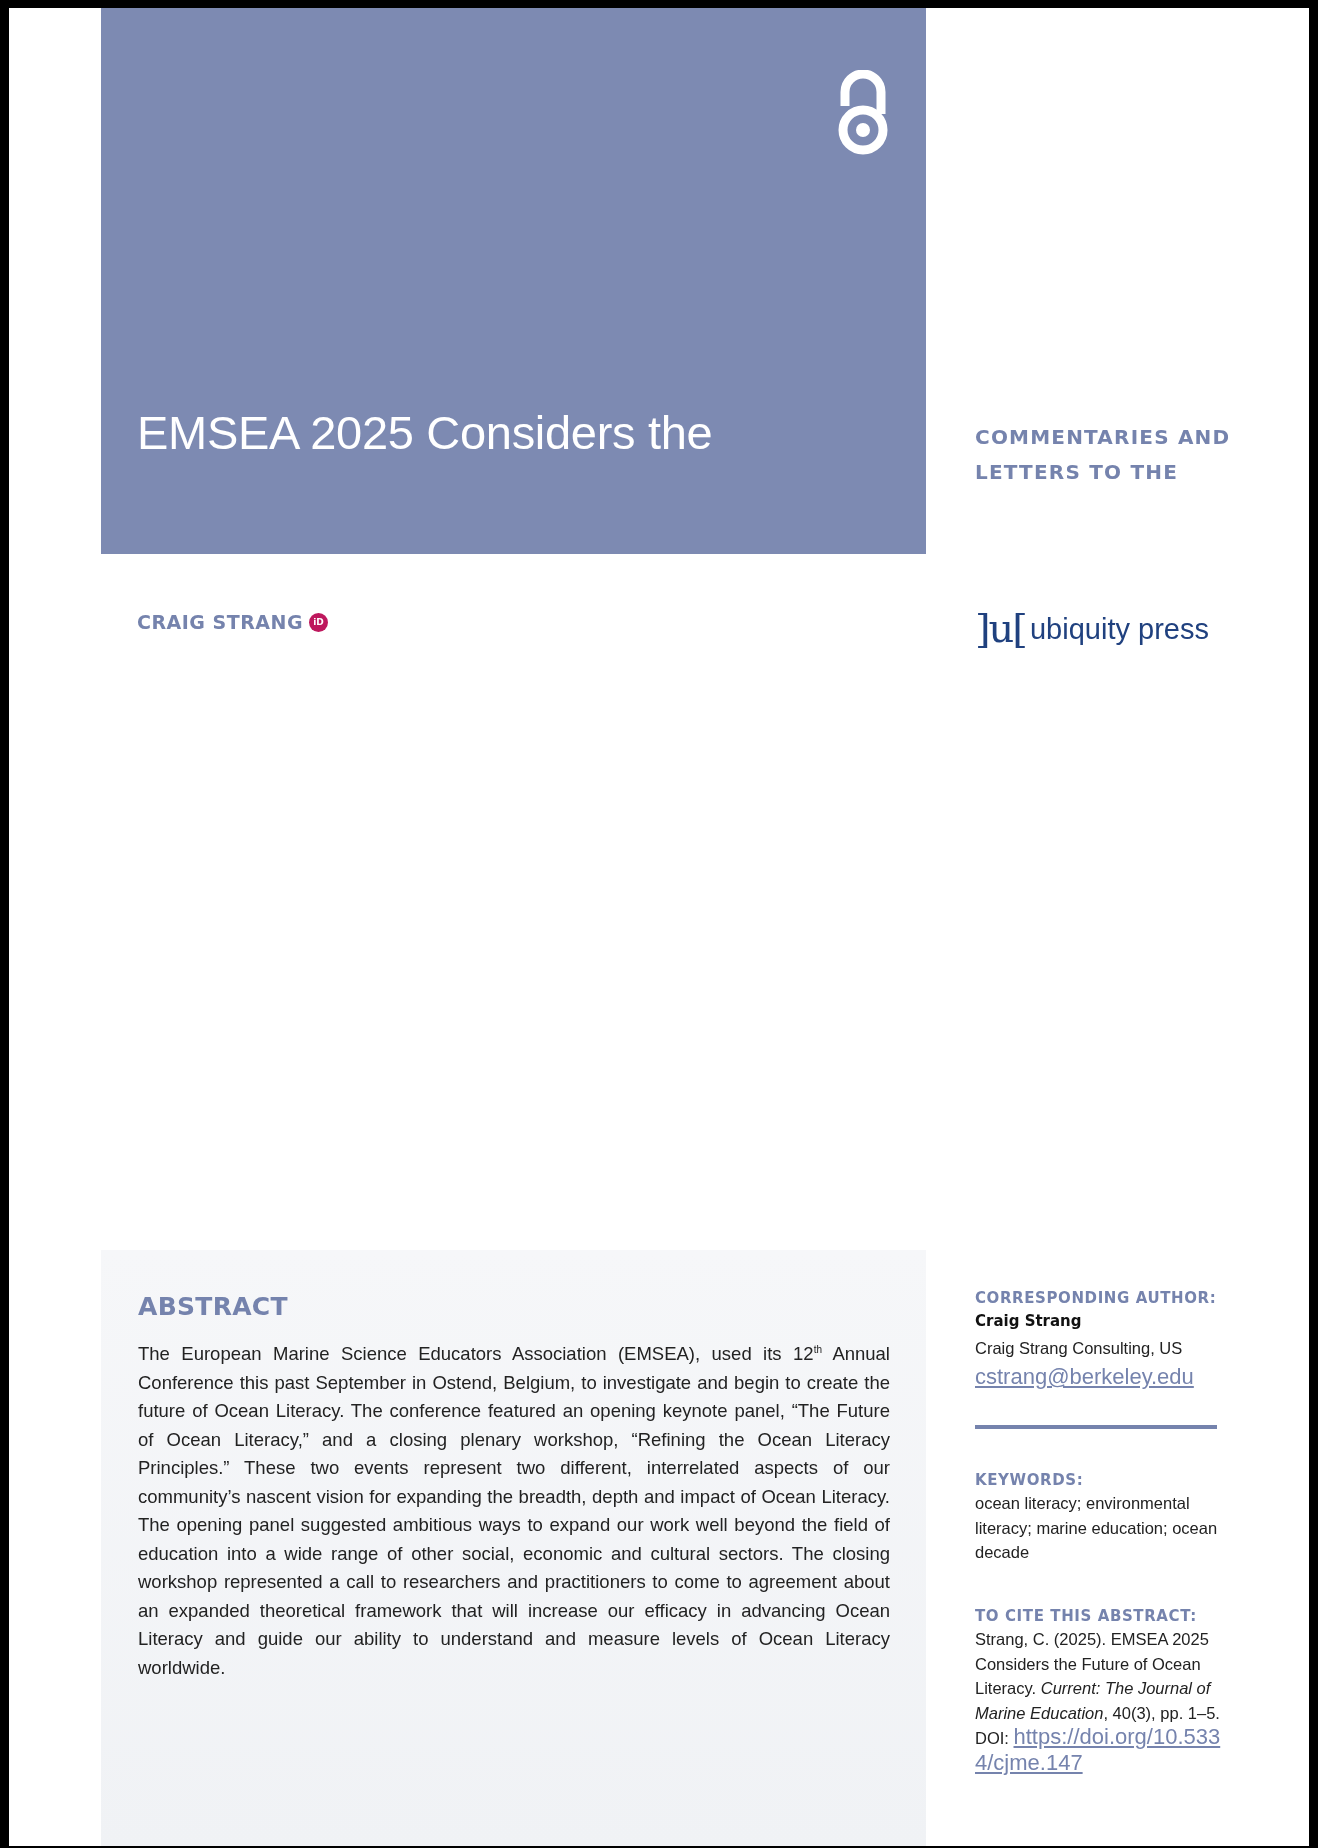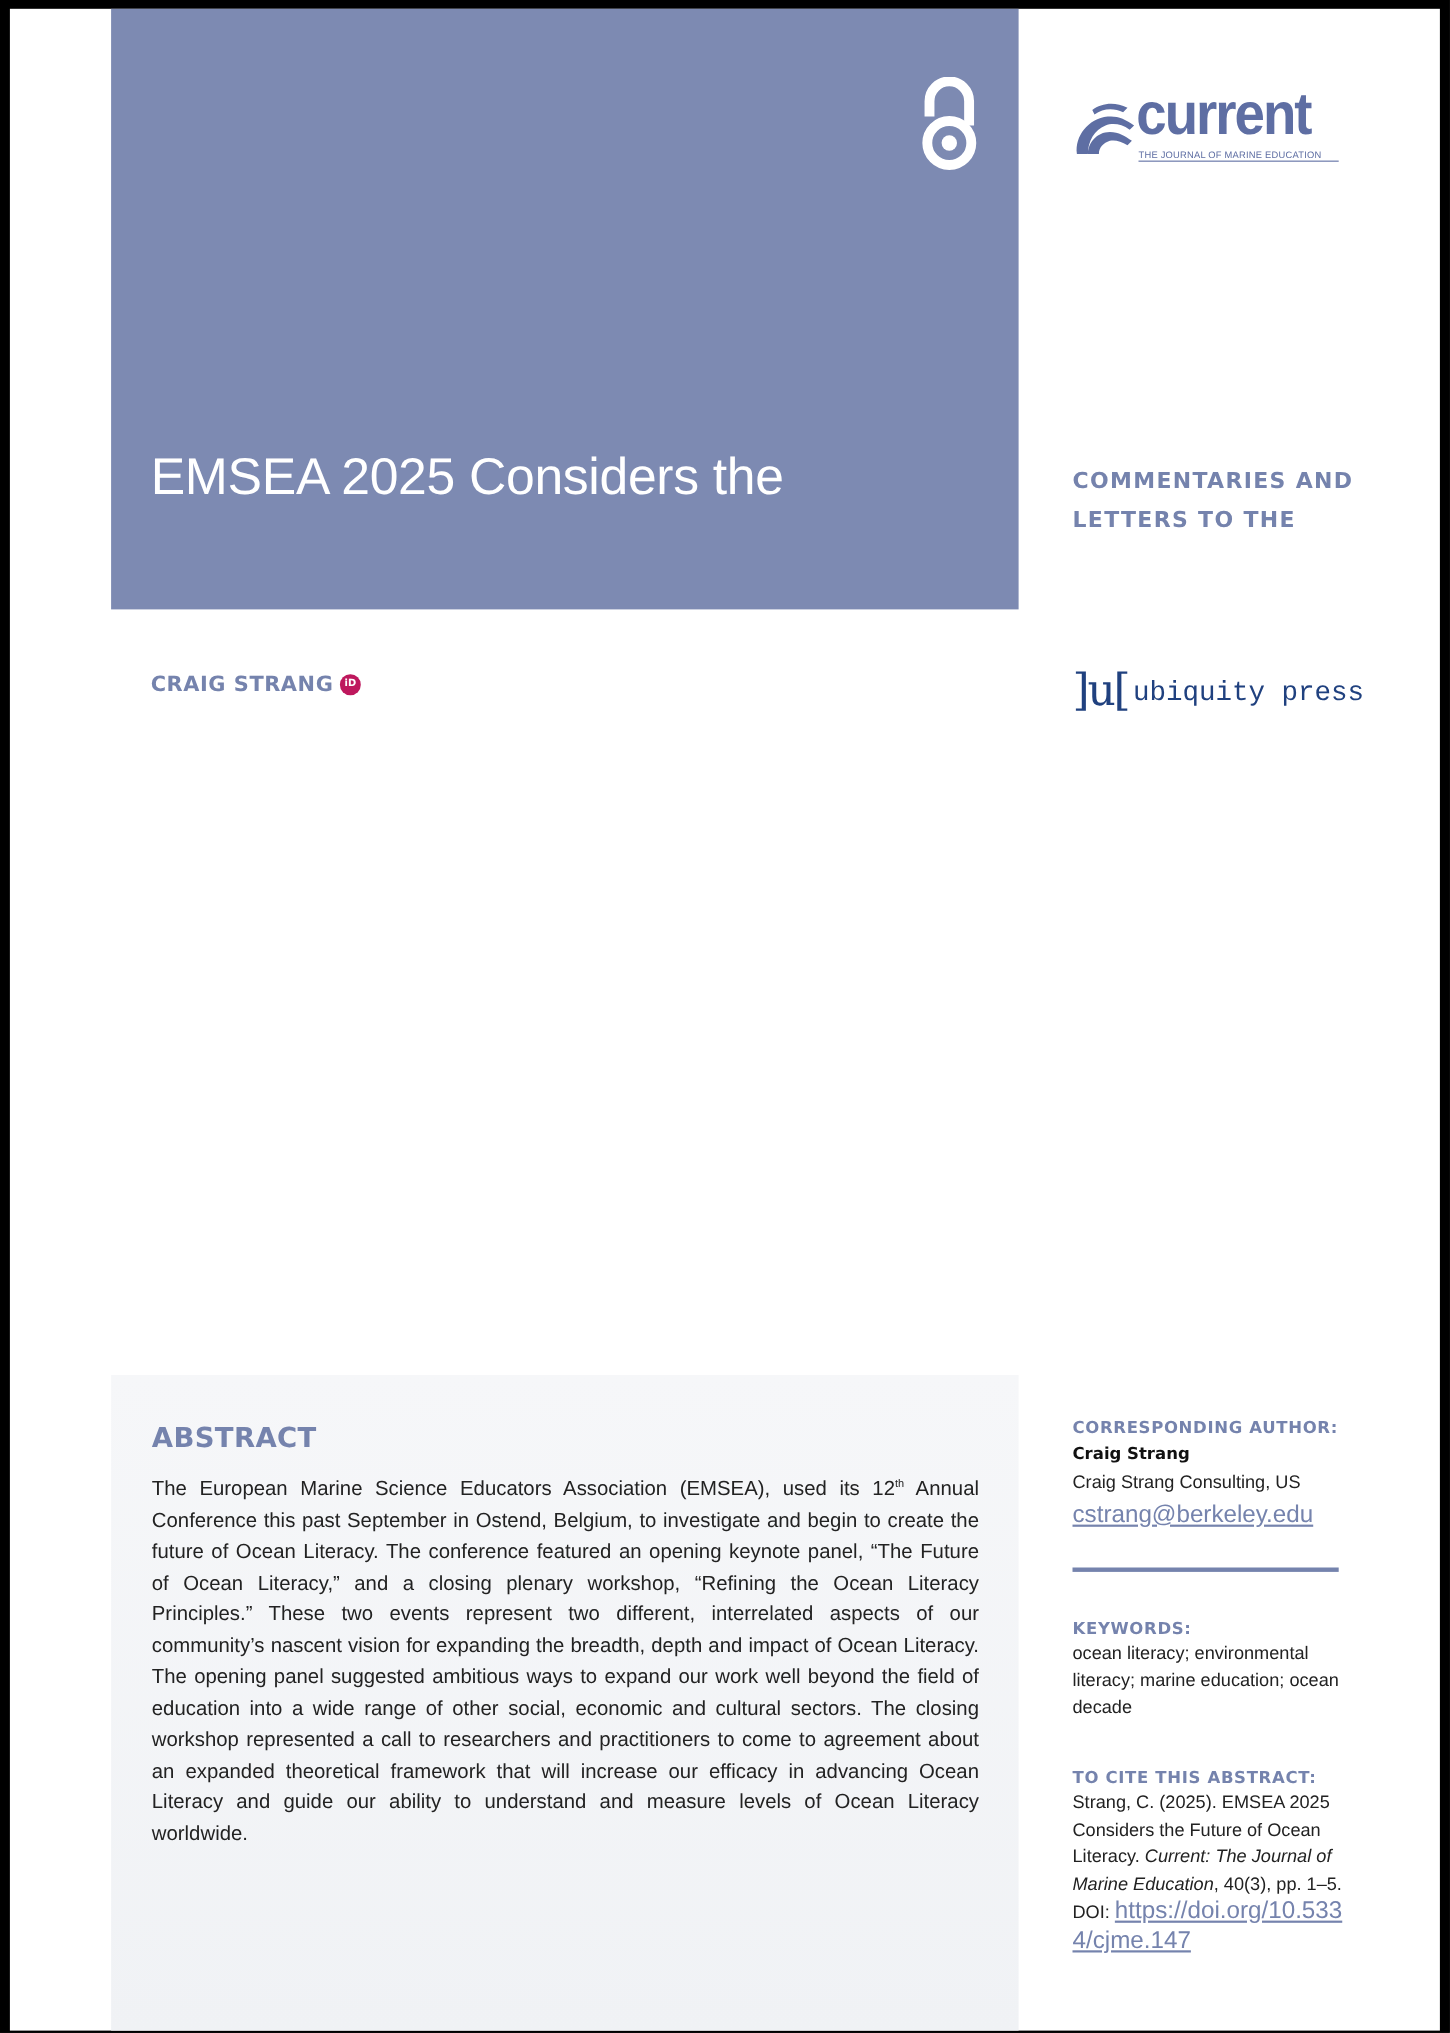--- a/index.html
+++ b/index.html
@@ -45,21 +45,21 @@
   }
   .orcid {
     width: 19px; height: 19px; border-radius: 50%; background: #be185d;
     color: #fff; font-size: 9px; font-weight: bold; display: flex; align-items: center; justify-content: center;
   }
   .ubiquity { position: absolute; left: 966px; top: 600px; display: flex; align-items: center; gap: 4px; }
   .ubiquity .mark {
     font-family: "DejaVu Serif", serif; font-size: 40px; color: #20417f; line-height: 40px; letter-spacing: -2px;
   }
   .ubiquity .name {
-    font-family: Liberation Mono, monospace; font-size: 25px; color: #20417f; margin-top: 2px;
+    font-family: Liberation Sans, sans-serif; font-size: 29px; color: #20417f; margin-top: 2px;
   }
   .abstract-box {
     position: absolute; left: 92px; top: 1242px; width: 825px; height: 596px;
     background: linear-gradient(#f6f7f9, #f0f2f5);
   }
   .abstract-heading {
     position: absolute; left: 37px; top: 42px;
     color: #7583ad; font-weight: bold; font-size: 25px; letter-spacing: 0.3px;
   }
   .abstract-text {
@@ -85,29 +85,20 @@
     <svg class="oa-icon" viewBox="0 0 56 86">
       <path d="M10 36 V22 A18 18 0 0 1 46 22 V44" fill="none" stroke="#fff" stroke-width="9"></path>
       <circle cx="28" cy="60" r="20" fill="none" stroke="#fff" stroke-width="9"></circle>
       <circle cx="28" cy="60" r="7" fill="#fff"></circle>
     </svg>
     <div class="hero-title">
       <div>EMSEA 2025 Considers the</div>
     </div>
   </div>
 
-  <div class="logo-current">
-    <svg width="58" height="52" viewBox="0 0 58 52">
-      <path d="M4 50 C2 34 14 18 32 16 C40 15 48 18 56 24 L52 28 C44 22 36 22 30 24 C20 28 14 38 14 50 Z" fill="#5e6ea3"></path>
-      <path d="M14 50 C14 40 22 30 34 30 C42 30 48 34 54 38 L50 42 C44 38 38 37 34 38 C28 40 24 44 24 50 Z" fill="#5e6ea3"></path>
-      <path d="M18 10 C26 4 38 2 50 8 L46 12 C38 8 28 8 20 14 Z" fill="#5e6ea3"></path>
-    </svg>
-    <div class="word">current</div>
-    <div class="tag">THE JOURNAL OF MARINE EDUCATION</div>
-  </div>
 
   <div class="section-label">
     <div>COMMENTARIES AND</div>
     <div>LETTERS TO THE</div>
   </div>
 
   <div class="author-line">
     <span class="author-name">CRAIG STRANG</span>
     <span class="orcid">iD</span>
   </div>

